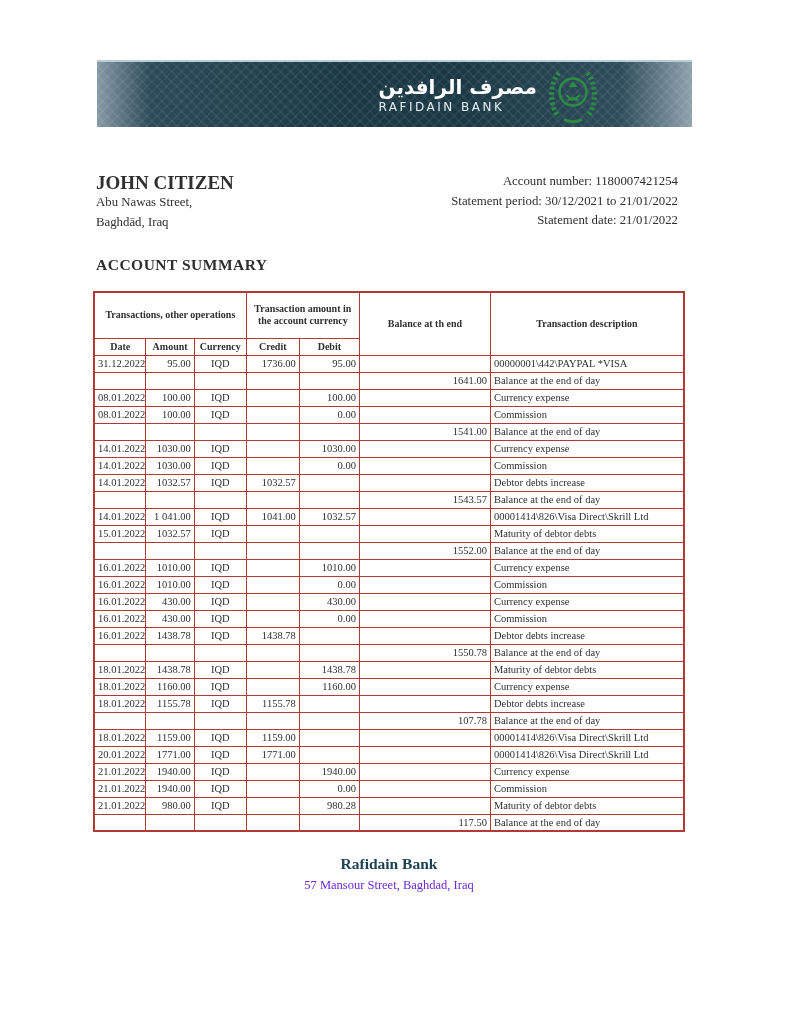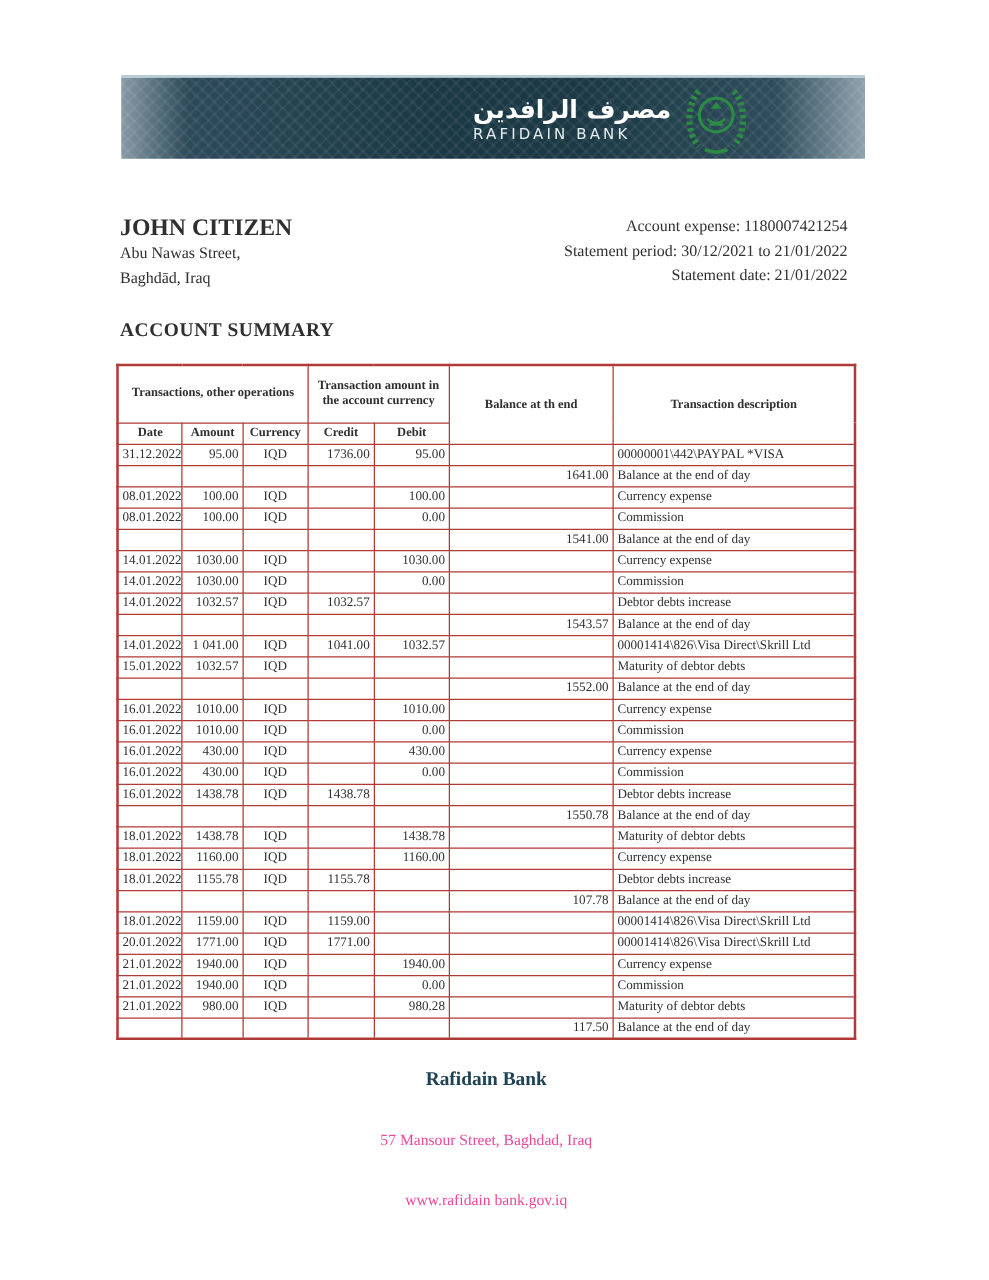--- a/index.html
+++ b/index.html
@@ -77,21 +77,21 @@
   td.c-amount{ text-align:right; padding-right:4px; }
   td.c-currency{ text-align:center; }
   td.c-credit{ text-align:right; padding-right:10px;margin-left:37px; }
   td.c-debit{ text-align:right; padding-right:4px; }
   td.c-balance{ text-align:right; padding-right:3px; }
   td.c-description{ text-align:left; }
 
   
   .footer { position:absolute; left:93px; top:853px; width:592px; text-align:center; }
   .footer-bank { font-size:15.5px; font-weight:bold; color:#1d4255; line-height:22px; }
-  .footer-line { font-size:12.5px; color:#ec4899; line-height:21px;margin-top:27px; }
+  .footer-line { font-size:12.5px; color:#6d28d9; line-height:21px; }
 </style>
 </head>
 <body>
 
 <div class="page">
 
   <div class="banner">
     <div class="banner-content">
       <div class="banner-names">
         <div class="bank-name-ar">مصرف الرافدين</div>
@@ -111,21 +111,21 @@
     </div>
   </div>
 
   <div class="info-row">
     <div class="holder-block">
       <div class="holder-name">JOHN CITIZEN</div>
       <div>Abu Nawas Street,</div>
       <div>Baghdād, Iraq</div>
     </div>
     <div class="meta-block">
-      <div><span>Account expense:</span> <span>1180007421254</span></div>
+      <div><span>Account number:</span> <span>1180007421254</span></div>
       <div><span>Statement period:</span> <span>30/12/2021 to 21/01/2022</span></div>
       <div><span>Statement date:</span> <span>21/01/2022</span></div>
     </div>
   </div>
 
   <div class="section-title">ACCOUNT SUMMARY</div>
 
   <table class="summary">
     <colgroup>
       <col class="c-date">
@@ -403,16 +403,15 @@
           <td class="c-debit"></td>
           <td class="c-balance">117.50</td>
           <td class="c-description">Balance at the end of day</td>
         </tr>
       </tbody>
   </table>
 
   <div class="footer">
     <div class="footer-bank">Rafidain Bank</div>
     <div class="footer-line">57 Mansour Street, Baghdad, Iraq</div>
-    <div class="footer-line">www.rafidain bank.gov.iq</div>
   </div>
 
 </div>
 
 </body></html>

